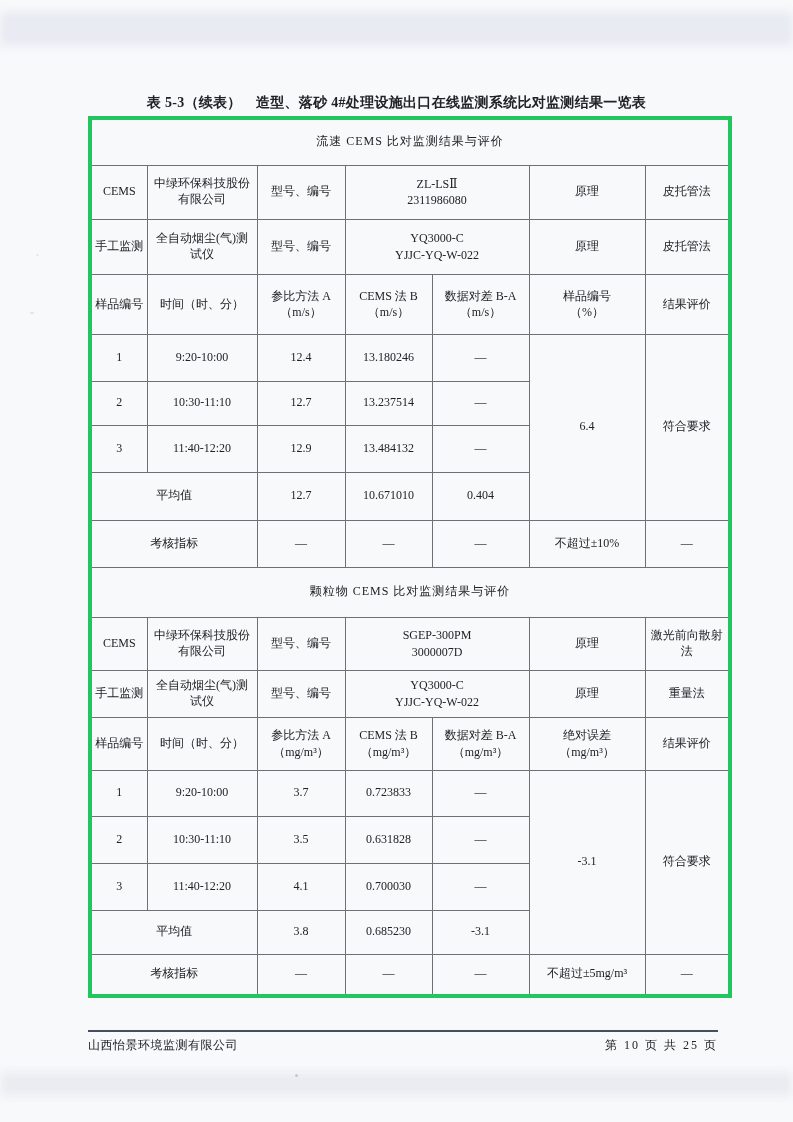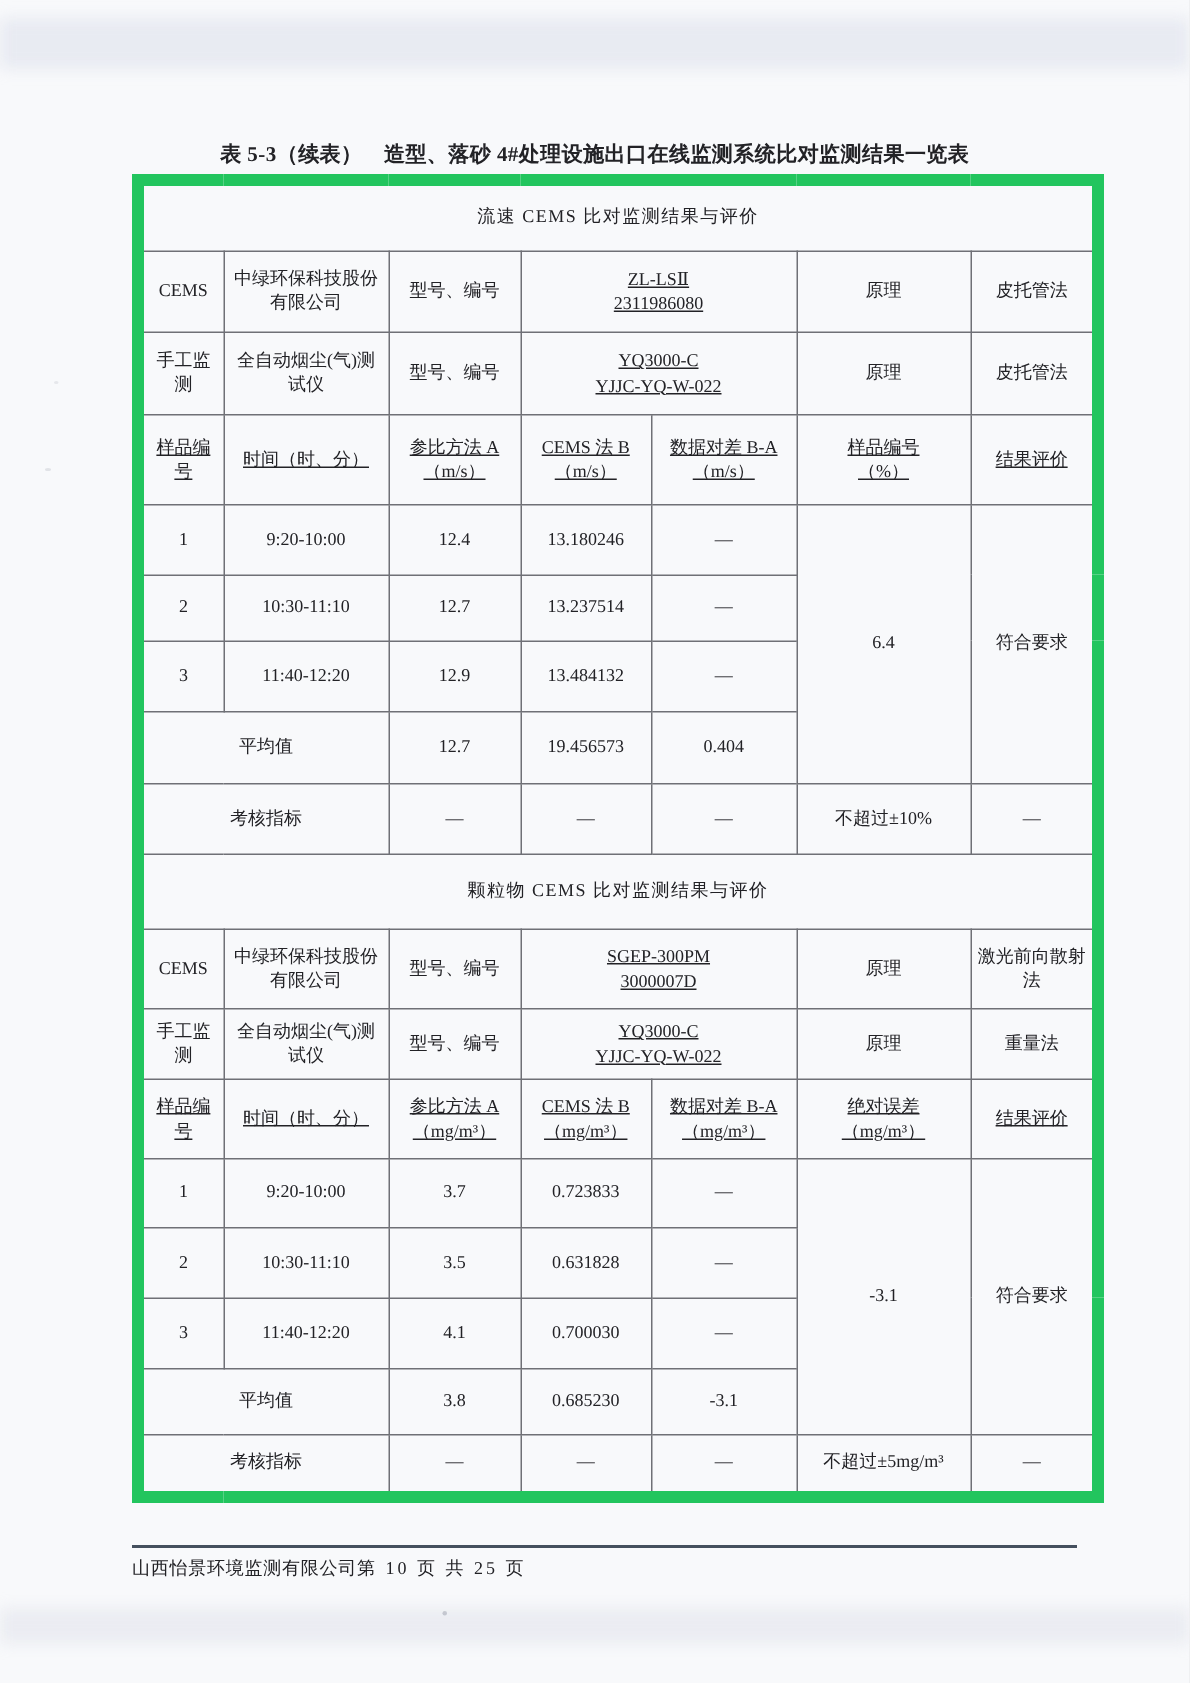--- a/index.html
+++ b/index.html
@@ -21,37 +21,37 @@
   .speck3{left:36px;top:254px;width:3px;height:2px;opacity:.4;}
 
   .doc-title{
     position:absolute;top:94px;left:0;width:100%;
     text-align:center;font-weight:bold;font-size:14px;letter-spacing:.3px;
   }
 
   table.monitor{
     position:absolute;left:88px;top:116px;width:640px;
     border-collapse:collapse;table-layout:fixed;
-    border:8px solid #22c55e;
+    border:4px solid #22c55e;
   }
   table.monitor td{
     border:1px solid #6f7076;
     text-align:center;vertical-align:middle;
     font-size:12px;line-height:1.3;
     padding:2px 3px;
     overflow:hidden;
   }
   td.section-header{font-size:14px;letter-spacing:1px;}
-  .line{display:block;line-height:1.35;text-decoration:underline;}
+  .line{display:block;line-height:1.35;}
 
   .footer{
     position:absolute;left:88px;top:1030px;width:630px;
     border-top:2px solid #45505e;
     padding-top:5px;
-    display:flex;
+    display:flex;justify-content:space-between;
     font-size:12px;letter-spacing:.5px;
   }
   .footer .pageinfo{letter-spacing:2px;}
 </style>
 </head>
 <body>
 
 <div class="scan">
 
   <div class="band band-top"></div>
@@ -152,21 +152,21 @@
       <tr style="height:47px">
         <td>3</td>
         <td>11:40-12:20</td>
         <td>12.9</td>
         <td>13.484132</td>
         <td>—</td>
       </tr>
       <tr style="height:48px">
         <td colspan="2">平均值</td>
         <td>12.7</td>
-        <td>19.456573</td>
+        <td>10.671010</td>
         <td>0.404</td>
       </tr>
       <tr style="height:47px">
         <td colspan="2">考核指标</td>
         <td>—</td>
         <td>—</td>
         <td>—</td>
         <td>不超过±10%</td>
         <td>—</td>
       </tr>

